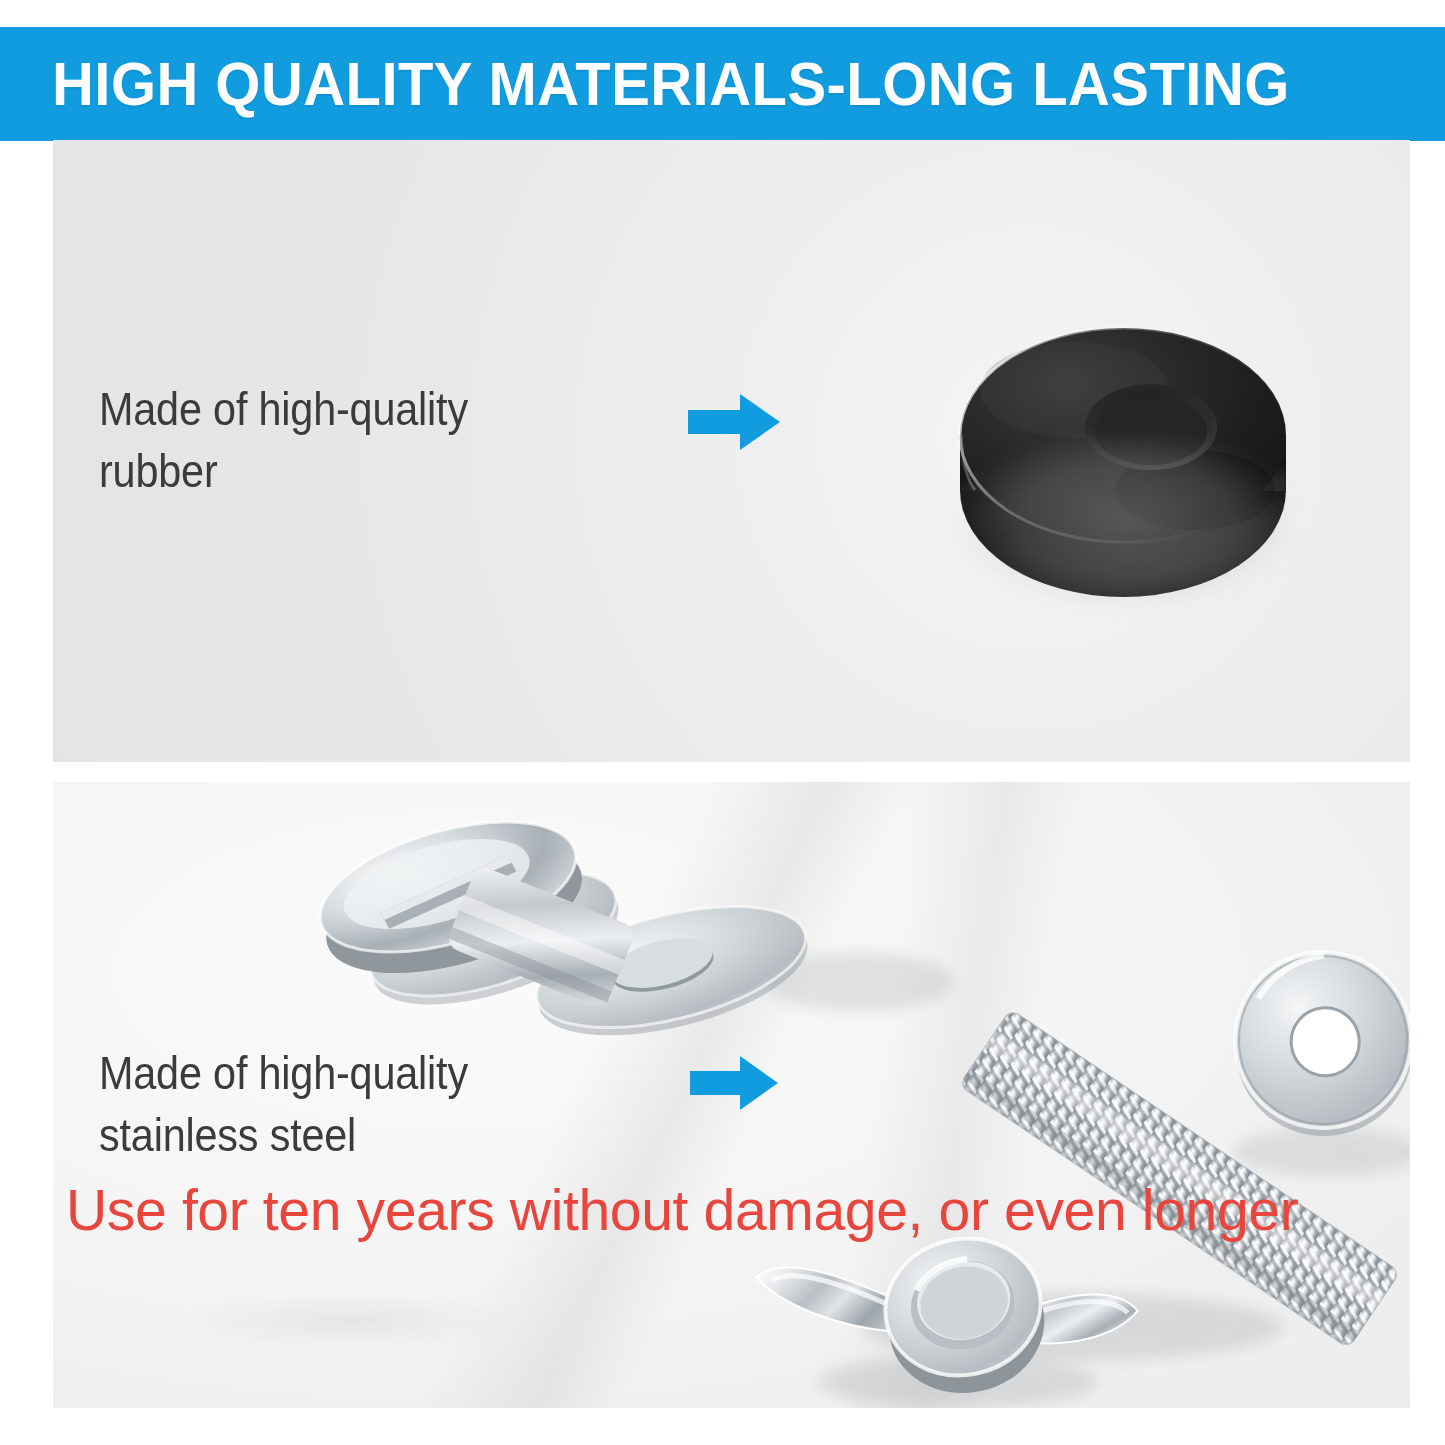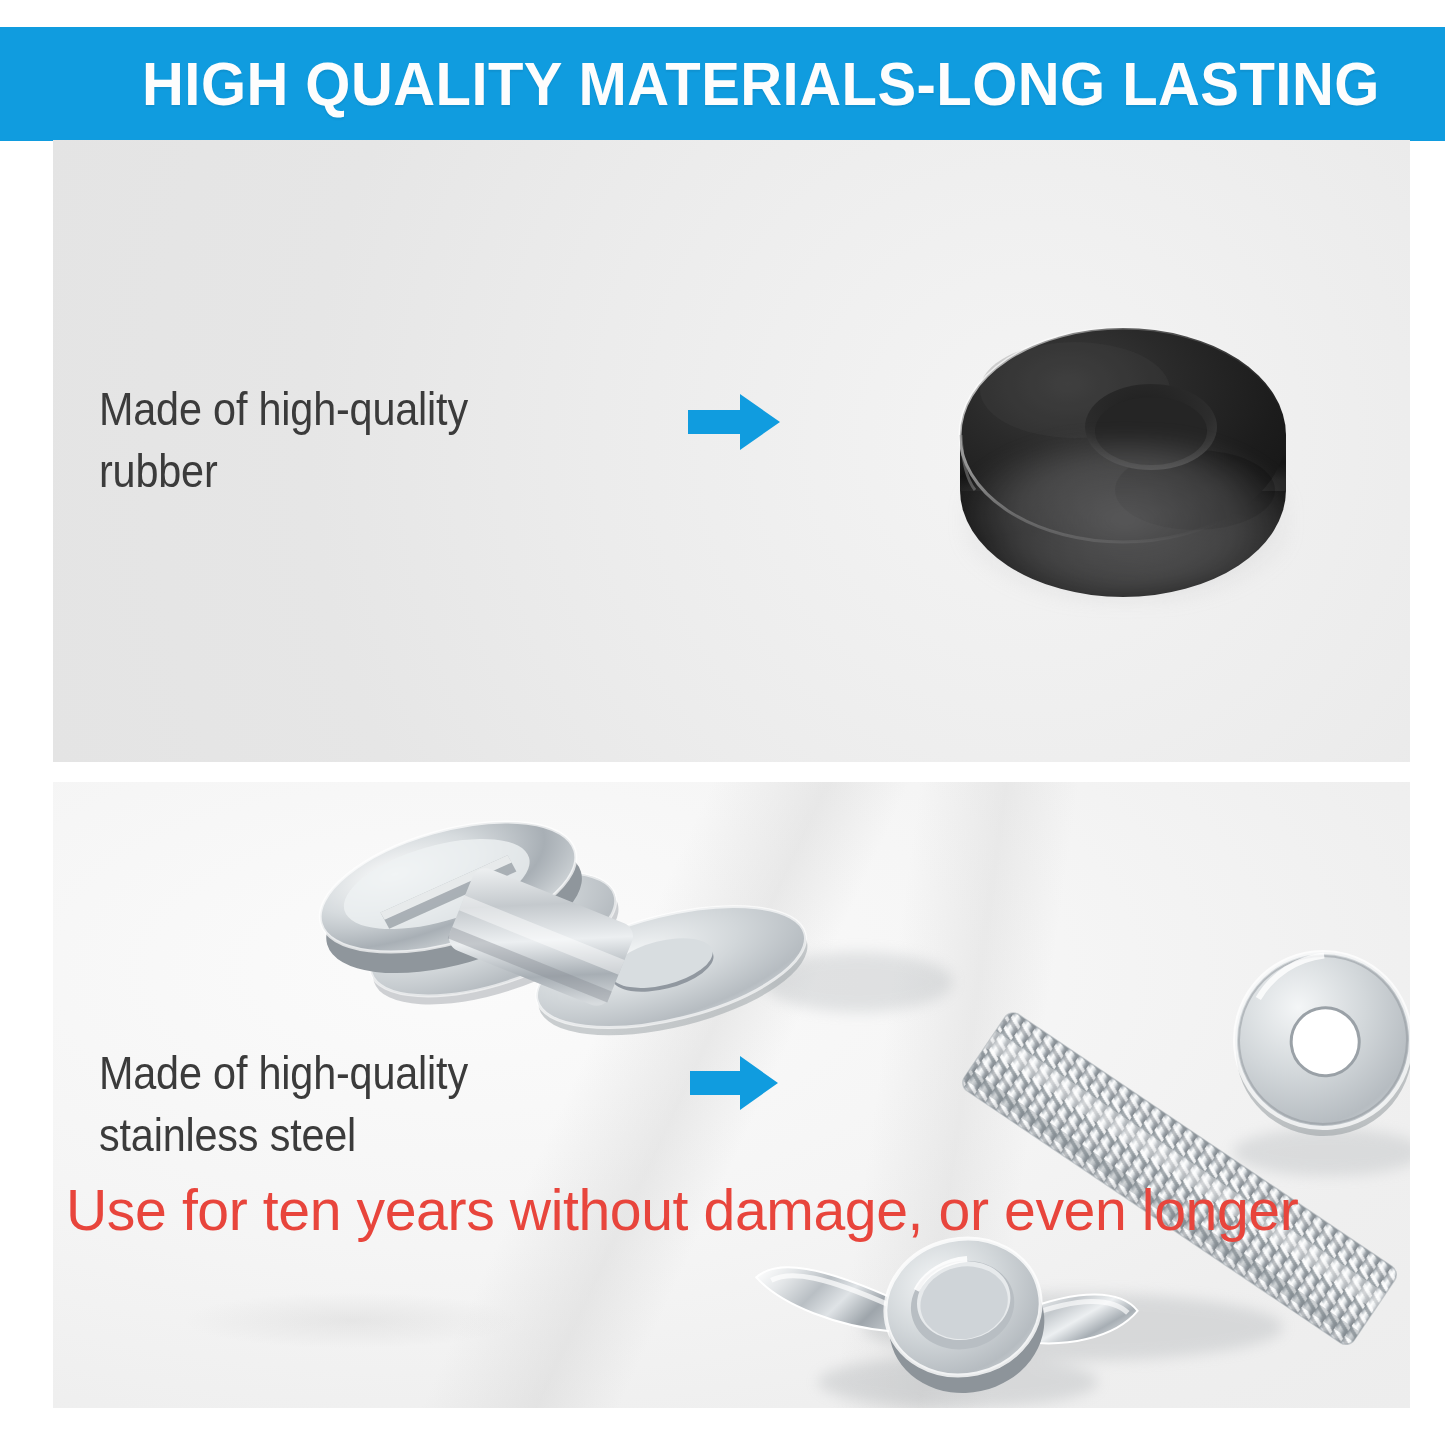--- a/index.html
+++ b/index.html
@@ -8,21 +8,21 @@
     background:#ffffff;
     font-family:"Liberation Sans","DejaVu Sans",sans-serif;
     overflow:hidden;
     position:relative;
   }
 
   
   #banner{
     position:absolute;left:0;top:27px;width:1445px;height:114px;
     background:#109cdf;
-    display:flex;align-items:center;justify-content:flex-end;
+    display:flex;align-items:center;
   }
   #banner-title{
     margin-left:52px;
     color:#fdfdfd;
     font-size:61px;
     font-weight:700;
     letter-spacing:0.5px;
     line-height:1;
     transform:scaleX(0.95);
     transform-origin:left center;

